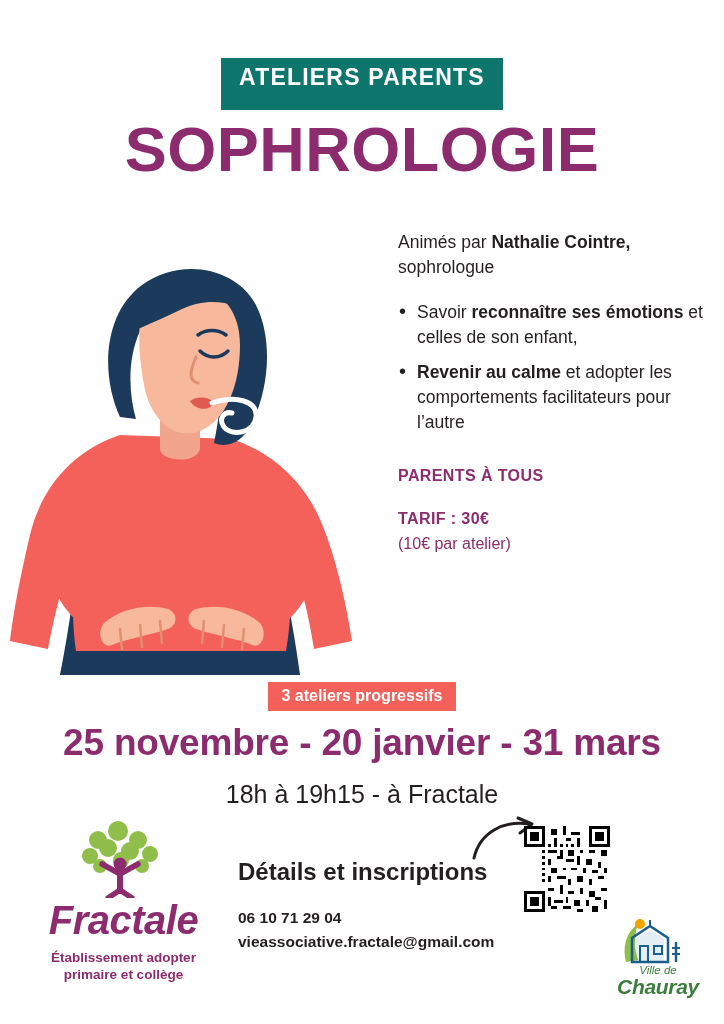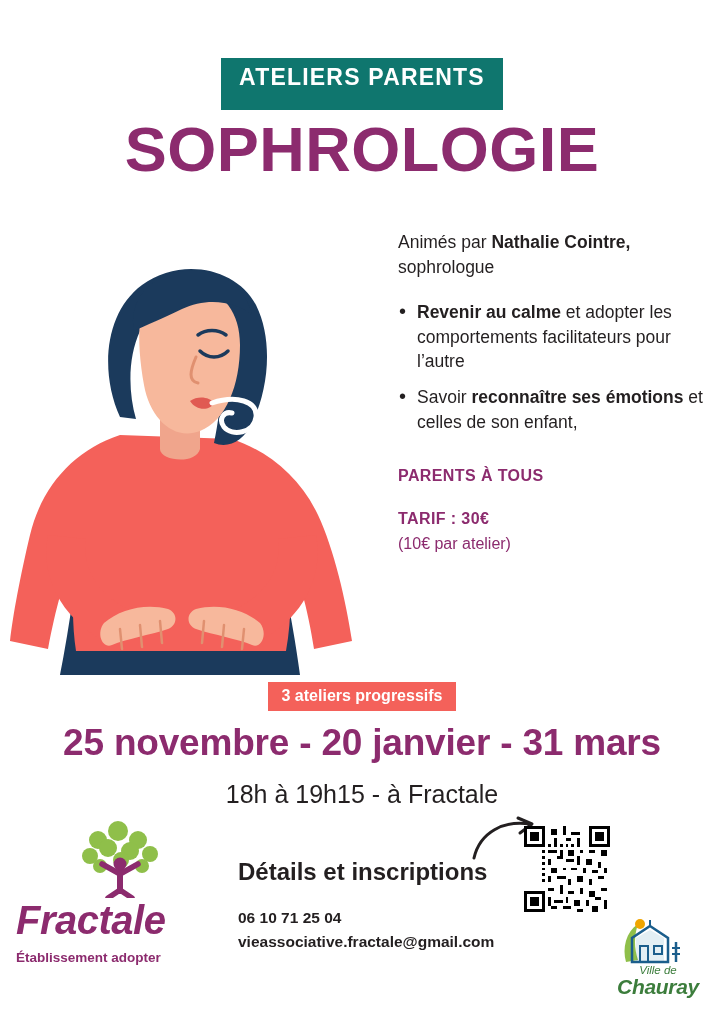--- a/index.html
+++ b/index.html
@@ -155,21 +155,21 @@
     color: #231f20;
     font-size: 25px;
   }
 
   
   .fractale {
     position: absolute;
     left: 16px;
     top: 820px;
     width: 215px;
-    text-align: left;
+    text-align: center;
   }
   .fractale-word {
     color: #8c2b6e;
     font-size: 40px;
     font-style: italic;
     font-weight: bold;
     line-height: 1;
     margin-top: 2px;
     letter-spacing: -0.5px;
   }
@@ -289,24 +289,24 @@
   </div>
 
   <div class="info">
     <p class="lead">
       <span>Animés par </span><b>Nathalie Cointre,</b>
       <span>sophrologue</span>
     </p>
 
     <ul class="points">
       <li>
-        <span></span><b>Revenir au calme</b><span> et adopter les comportements facilitateurs pour l’autre</span>
+        <span>Savoir </span><b>reconnaître ses émotions</b><span> et celles de son enfant,</span>
       </li>
       <li>
-        <span>Savoir </span><b>reconnaître ses émotions</b><span> et celles de son enfant,</span>
+        <span></span><b>Revenir au calme</b><span> et adopter les comportements facilitateurs pour l’autre</span>
       </li>
     </ul>
 
     <div class="ouvert">PARENTS À TOUS</div>
     <div class="tarif">TARIF : 30€</div>
     <div class="tarif-sub">(10€ par atelier)</div>
   </div>
 
   <div class="badge-wrap">
     <span class="badge">3 ateliers progressifs</span>
@@ -329,26 +329,27 @@
       <circle cx="56" cy="44" r="6.5" fill="#8c2b6e"></circle>
       <rect x="53" y="48" width="6" height="26" fill="#8c2b6e"></rect>
       <path d="M56 54 L38 44" stroke="#8c2b6e" stroke-width="5.5" stroke-linecap="round"></path>
       <path d="M56 54 L74 44" stroke="#8c2b6e" stroke-width="5.5" stroke-linecap="round"></path>
       <path d="M56 70 L44 78" stroke="#8c2b6e" stroke-width="5.5" stroke-linecap="round"></path>
       <path d="M56 70 L68 78" stroke="#8c2b6e" stroke-width="5.5" stroke-linecap="round"></path>
     </svg>
     <div class="fractale-word">Fractale</div>
     <div class="fractale-sub">
       <div>Établissement adopter</div>
+      <div>primaire et collège</div>
     </div>
   </div>
 
   <div class="details-title">Détails et inscriptions</div>
   <div class="contact">
-    <div>06 10 71 25 04</div>
+    <div>06 10 71 29 04</div>
     <div>vieassociative.fractale@gmail.com</div>
   </div>
 
   <svg class="arrow" viewBox="0 0 70 46">
     <path d="M4 42 C10 16 34 4 60 8" stroke="#231f20" stroke-width="3" fill="none" stroke-linecap="round"></path>
     <path d="M48 2 L62 8 L50 17" stroke="#231f20" stroke-width="3" fill="none" stroke-linecap="round" stroke-linejoin="round"></path>
   </svg>
 
   <svg class="qr" viewBox="0 0 29 29" shape-rendering="crispEdges">
     <rect width="29" height="29" fill="#ffffff"></rect>

